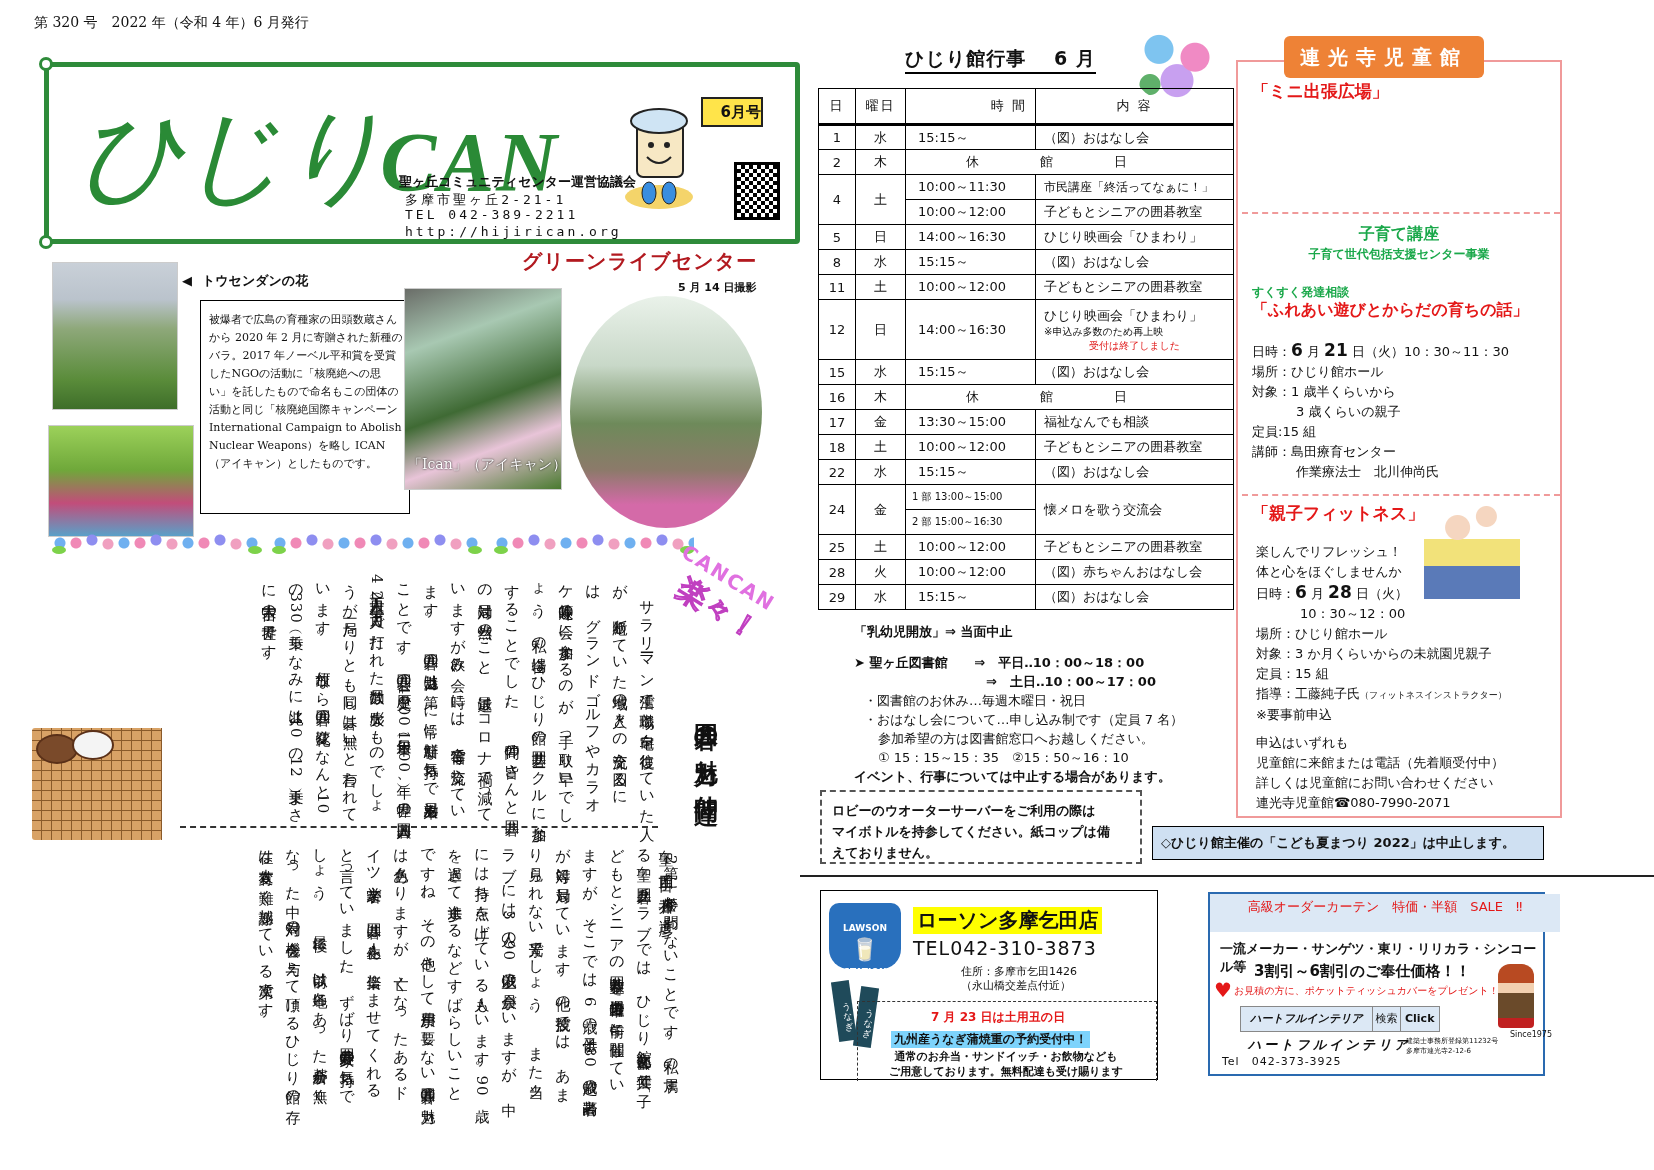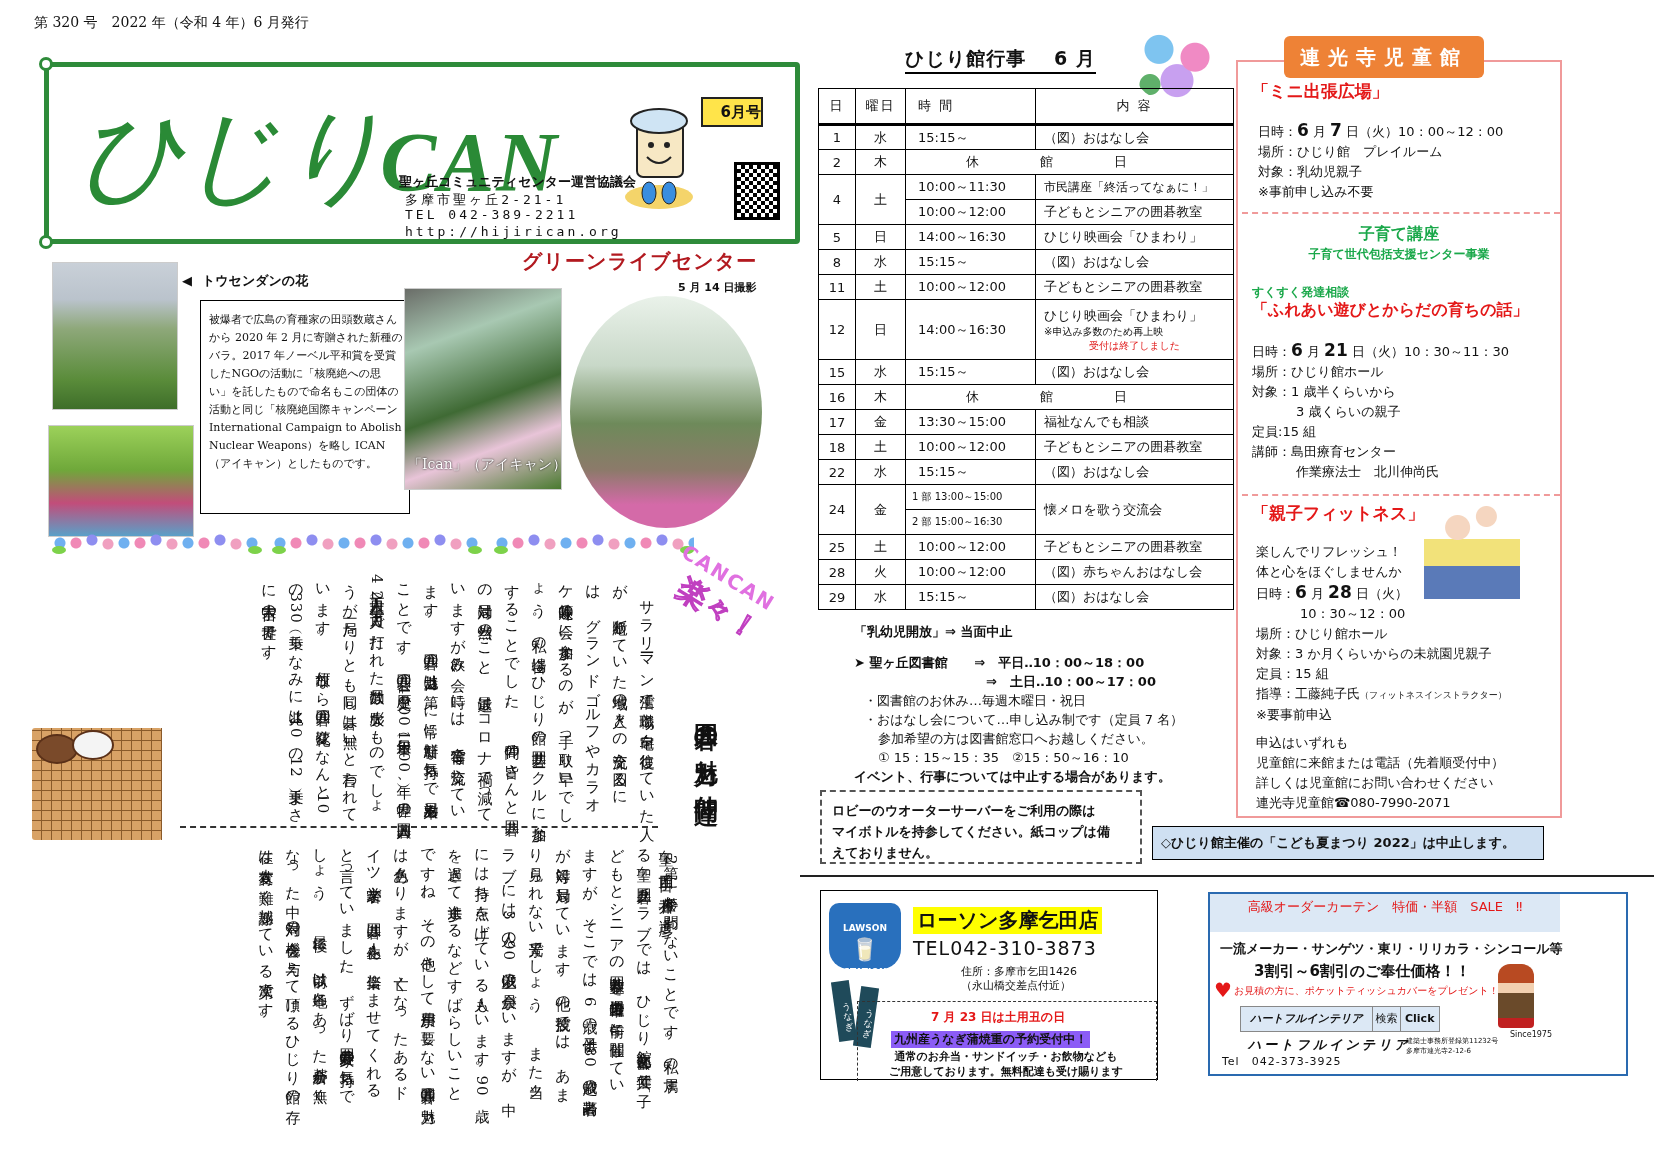--- a/index.html
+++ b/index.html
@@ -96,26 +96,26 @@
   #summer-notice { left: 1152px; top: 826px; width: 392px; height: 34px; background: #cfe0f2; border: 1px solid #000; font-size: 13px; font-weight: bold; line-height: 32px; padding-left: 8px; }
 
   
   #lawson { left: 820px; top: 890px; width: 338px; height: 190px; border: 1px solid #000; background: #fff; }
   #lawson-logo { left: 8px; top: 12px; width: 72px; height: 66px; background: #2970bd; color: #fff; border-radius: 10px 10px 20px 20px; font-size: 9px; text-align: center; font-weight: bold; padding-top: 20px; }
   #lawson-name { left: 92px; top: 16px; background: #ffff00; font-size: 20px; font-weight: bold; padding: 0 4px; }
   #lawson-tel { left: 92px; top: 46px; font-size: 19px; letter-spacing: 1px; }
   #lawson-addr { left: 140px; top: 74px; font-size: 11px; line-height: 14px; }
   #lawson-dash { left: 36px; top: 110px; width: 300px; height: 80px; border: 1px dashed #333; border-bottom: none; }
   #lawson-doyo { left: 110px; top: 118px; color: #e41818; font-weight: bold; font-size: 12px; }
-  #lawson-unagi { left: 70px; top: 140px; background: #8b5cf6; font-size: 12px; font-weight: bold; padding: 0 3px; }
+  #lawson-unagi { left: 70px; top: 140px; background: #7dd3fc; font-size: 12px; font-weight: bold; padding: 0 3px; }
   #lawson-msg { left: 40px; top: 158px; font-size: 11px; font-weight: bold; line-height: 15px; text-align: center; width: 290px; }
   .banner { width: 18px; height: 60px; background: #1f4a5a; color: #fff; font-size: 9px; writing-mode: vertical-rl; text-align: center; }
 
   
-  #curtain { left: 1208px; top: 892px; width: 420px; height: 184px; border: 2px solid #2a6ab0; background: #fff; }
+  #curtain { left: 1208px; top: 892px; width: 337px; height: 184px; border: 2px solid #2a6ab0; background: #fff; }
   #curtain-top { left: 0; top: 0; width: 350px; height: 38px; background: #dce8f5; color: #e41818; font-size: 13px; text-align: center; line-height: 26px; }
   #curtain-makers { left: 10px; top: 46px; font-size: 13px; font-weight: bold; }
   #curtain-price { left: 44px; top: 68px; font-size: 15px; font-weight: bold; text-align: right; }
   #curtain-present { left: 24px; top: 90px; font-size: 10px; color: #e41818; }
   #heart { left: 4px; top: 84px; color: #e41818; font-size: 20px; }
   #curtain-search { left: 30px; top: 112px; width: 200px; height: 26px; background: #dce8f5; border: 1px solid #888; font-size: 11px; }
   #curtain-search .name { display: inline-block; width: 132px; border-right: 1px solid #888; text-align: center; line-height: 24px; font-style: italic; font-weight: bold; }
   #curtain-search .btn { display: inline-block; width: 28px; text-align: center; border-right: 1px solid #888; line-height: 24px; }
   #curtain-search .click { display: inline-block; padding-left: 4px; font-weight: bold; }
   #curtain-brand { left: 38px; top: 142px; font-size: 13px; font-style: italic; font-weight: bold; letter-spacing: 3px; }
@@ -187,21 +187,21 @@
   <div class="abs bowl" style="left:40px;top:2px;background:#f4f4f4"></div>
 </div>
 
 <div id="hydrangea" class="abs"></div>
 <div id="events-title" class="abs">ひじり館行事　 6 月</div>
 <table id="events-table" class="abs">
   <thead>
     <tr>
       <th class="c-day">日</th>
       <th class="c-wd">曜日</th>
-      <th class="c-time" style="text-align:left">時 間</th>
+      <th class="c-time" style="text-align:right">時 間</th>
       <th class="c-content" style="text-align:center">内 容</th>
     </tr>
   </thead>
   <tbody>
     <tr>
         <td class="c-day">1</td>
         <td class="c-wd">水</td>
         <td class="c-time">15:15～</td>
         <td class="c-content">（図）おはなし会</td>
       </tr>
@@ -317,26 +317,20 @@
   <div class="b">イベント、行事については中止する場合があります。</div>
 </div>
 <div id="water-box" class="abs">
   <div>ロビーのウオーターサーバーをご利用の際は</div>
   <div>マイボトルを持参してください。紙コップは備</div>
   <div>えておりません。</div>
 </div>
 
 <div id="kids-box" class="abs">
   <div class="abs red-title" style="left:14px;top:18px">「ミニ出張広場」</div>
-  <div class="abs kids-text" style="left:20px;top:58px">
-    <div><span>日時：</span><span class="big-num">6</span> 月 <span class="big-num">7</span> <span>日（火）10：00～12：00</span></div>
-    <div>場所：ひじり館　プレイルーム</div>
-    <div>対象：乳幼児親子</div>
-    <div>※事前申し込み不要</div>
-  </div>
   <div class="abs pink-dash" style="left:4px;top:150px"></div>
   <div class="abs green-title" style="left:0;top:162px;width:322px;text-align:center;font-size:16px">子育て講座</div>
   <div class="abs green-title" style="left:0;top:184px;width:322px;text-align:center;font-size:12px">子育て世代包括支援センター事業</div>
   <div class="abs green-title" style="left:14px;top:222px;font-size:12px">すくすく発達相談</div>
   <div class="abs red-title" style="left:14px;top:238px;font-size:16px">「ふれあい遊びとからだの育ちの話」</div>
   <div class="abs kids-text" style="left:14px;top:278px">
     <div><span>日時：</span><span class="big-num">6</span> 月 <span class="big-num">21</span> <span>日（火）10：30～11：30</span></div>
     <div>場所：ひじり館ホール</div>
     <div>対象：1 歳半くらいから</div>
     <div style="padding-left:44px">3 歳くらいの親子</div>

